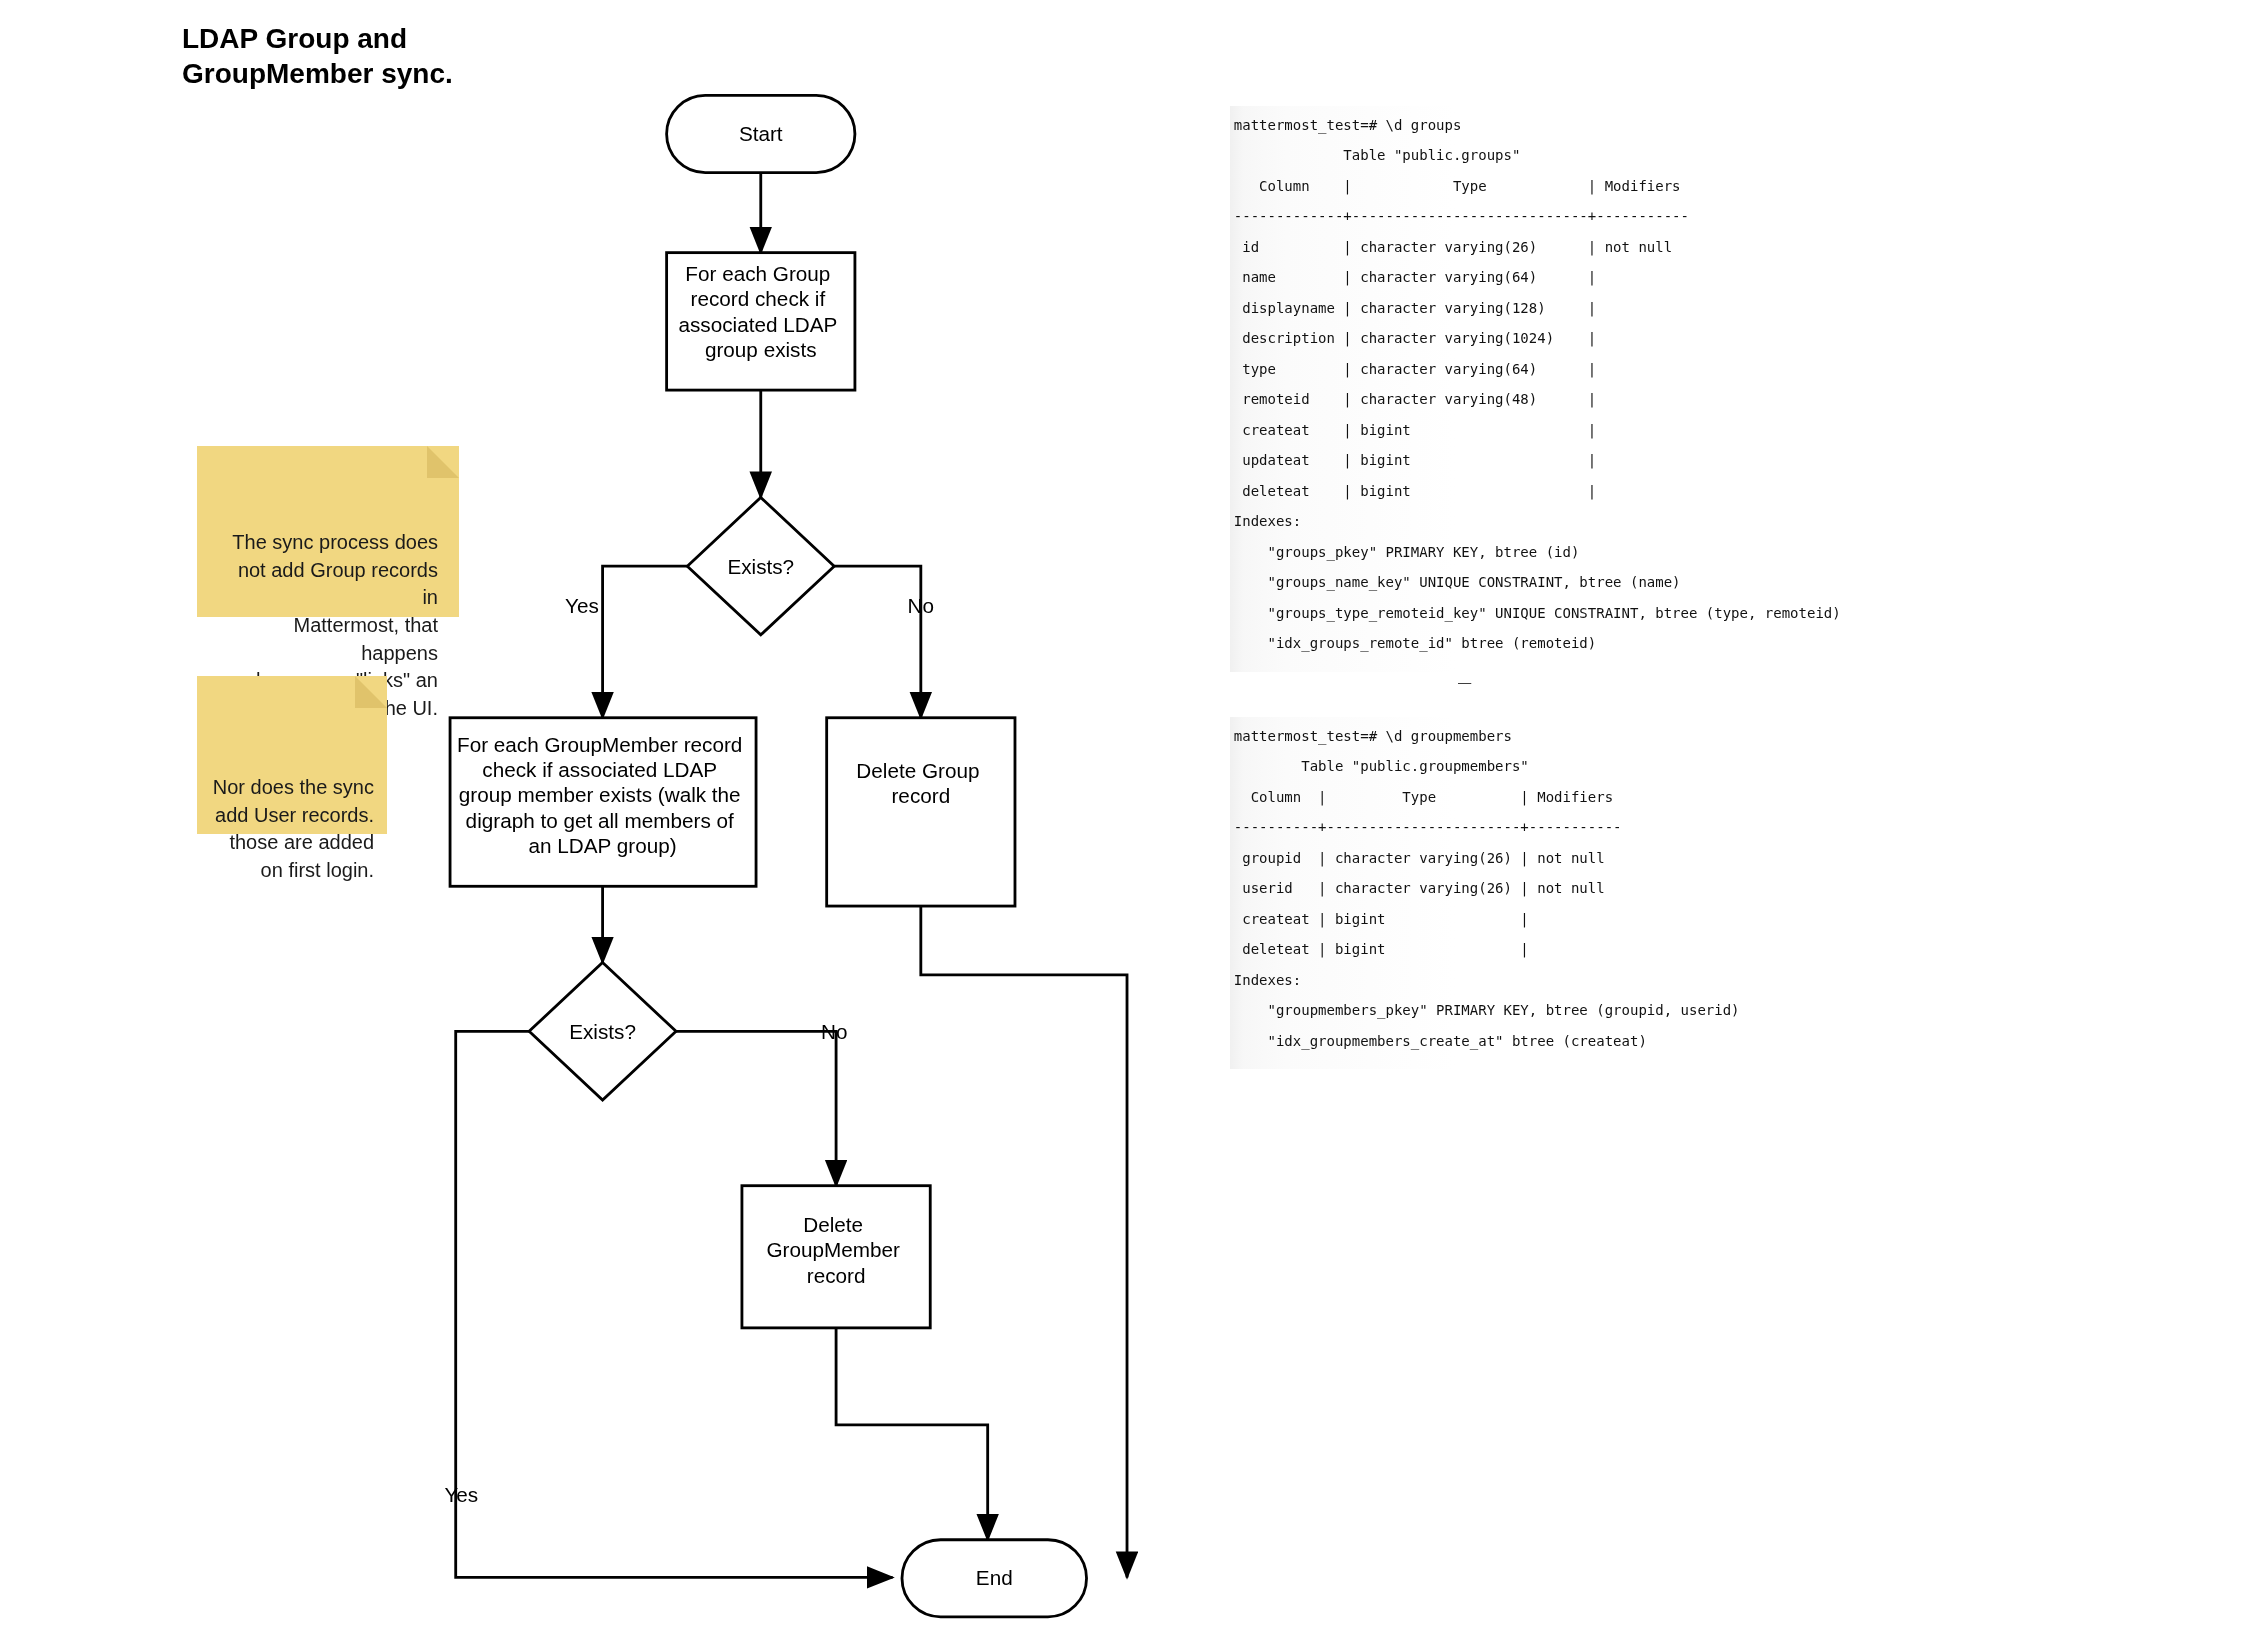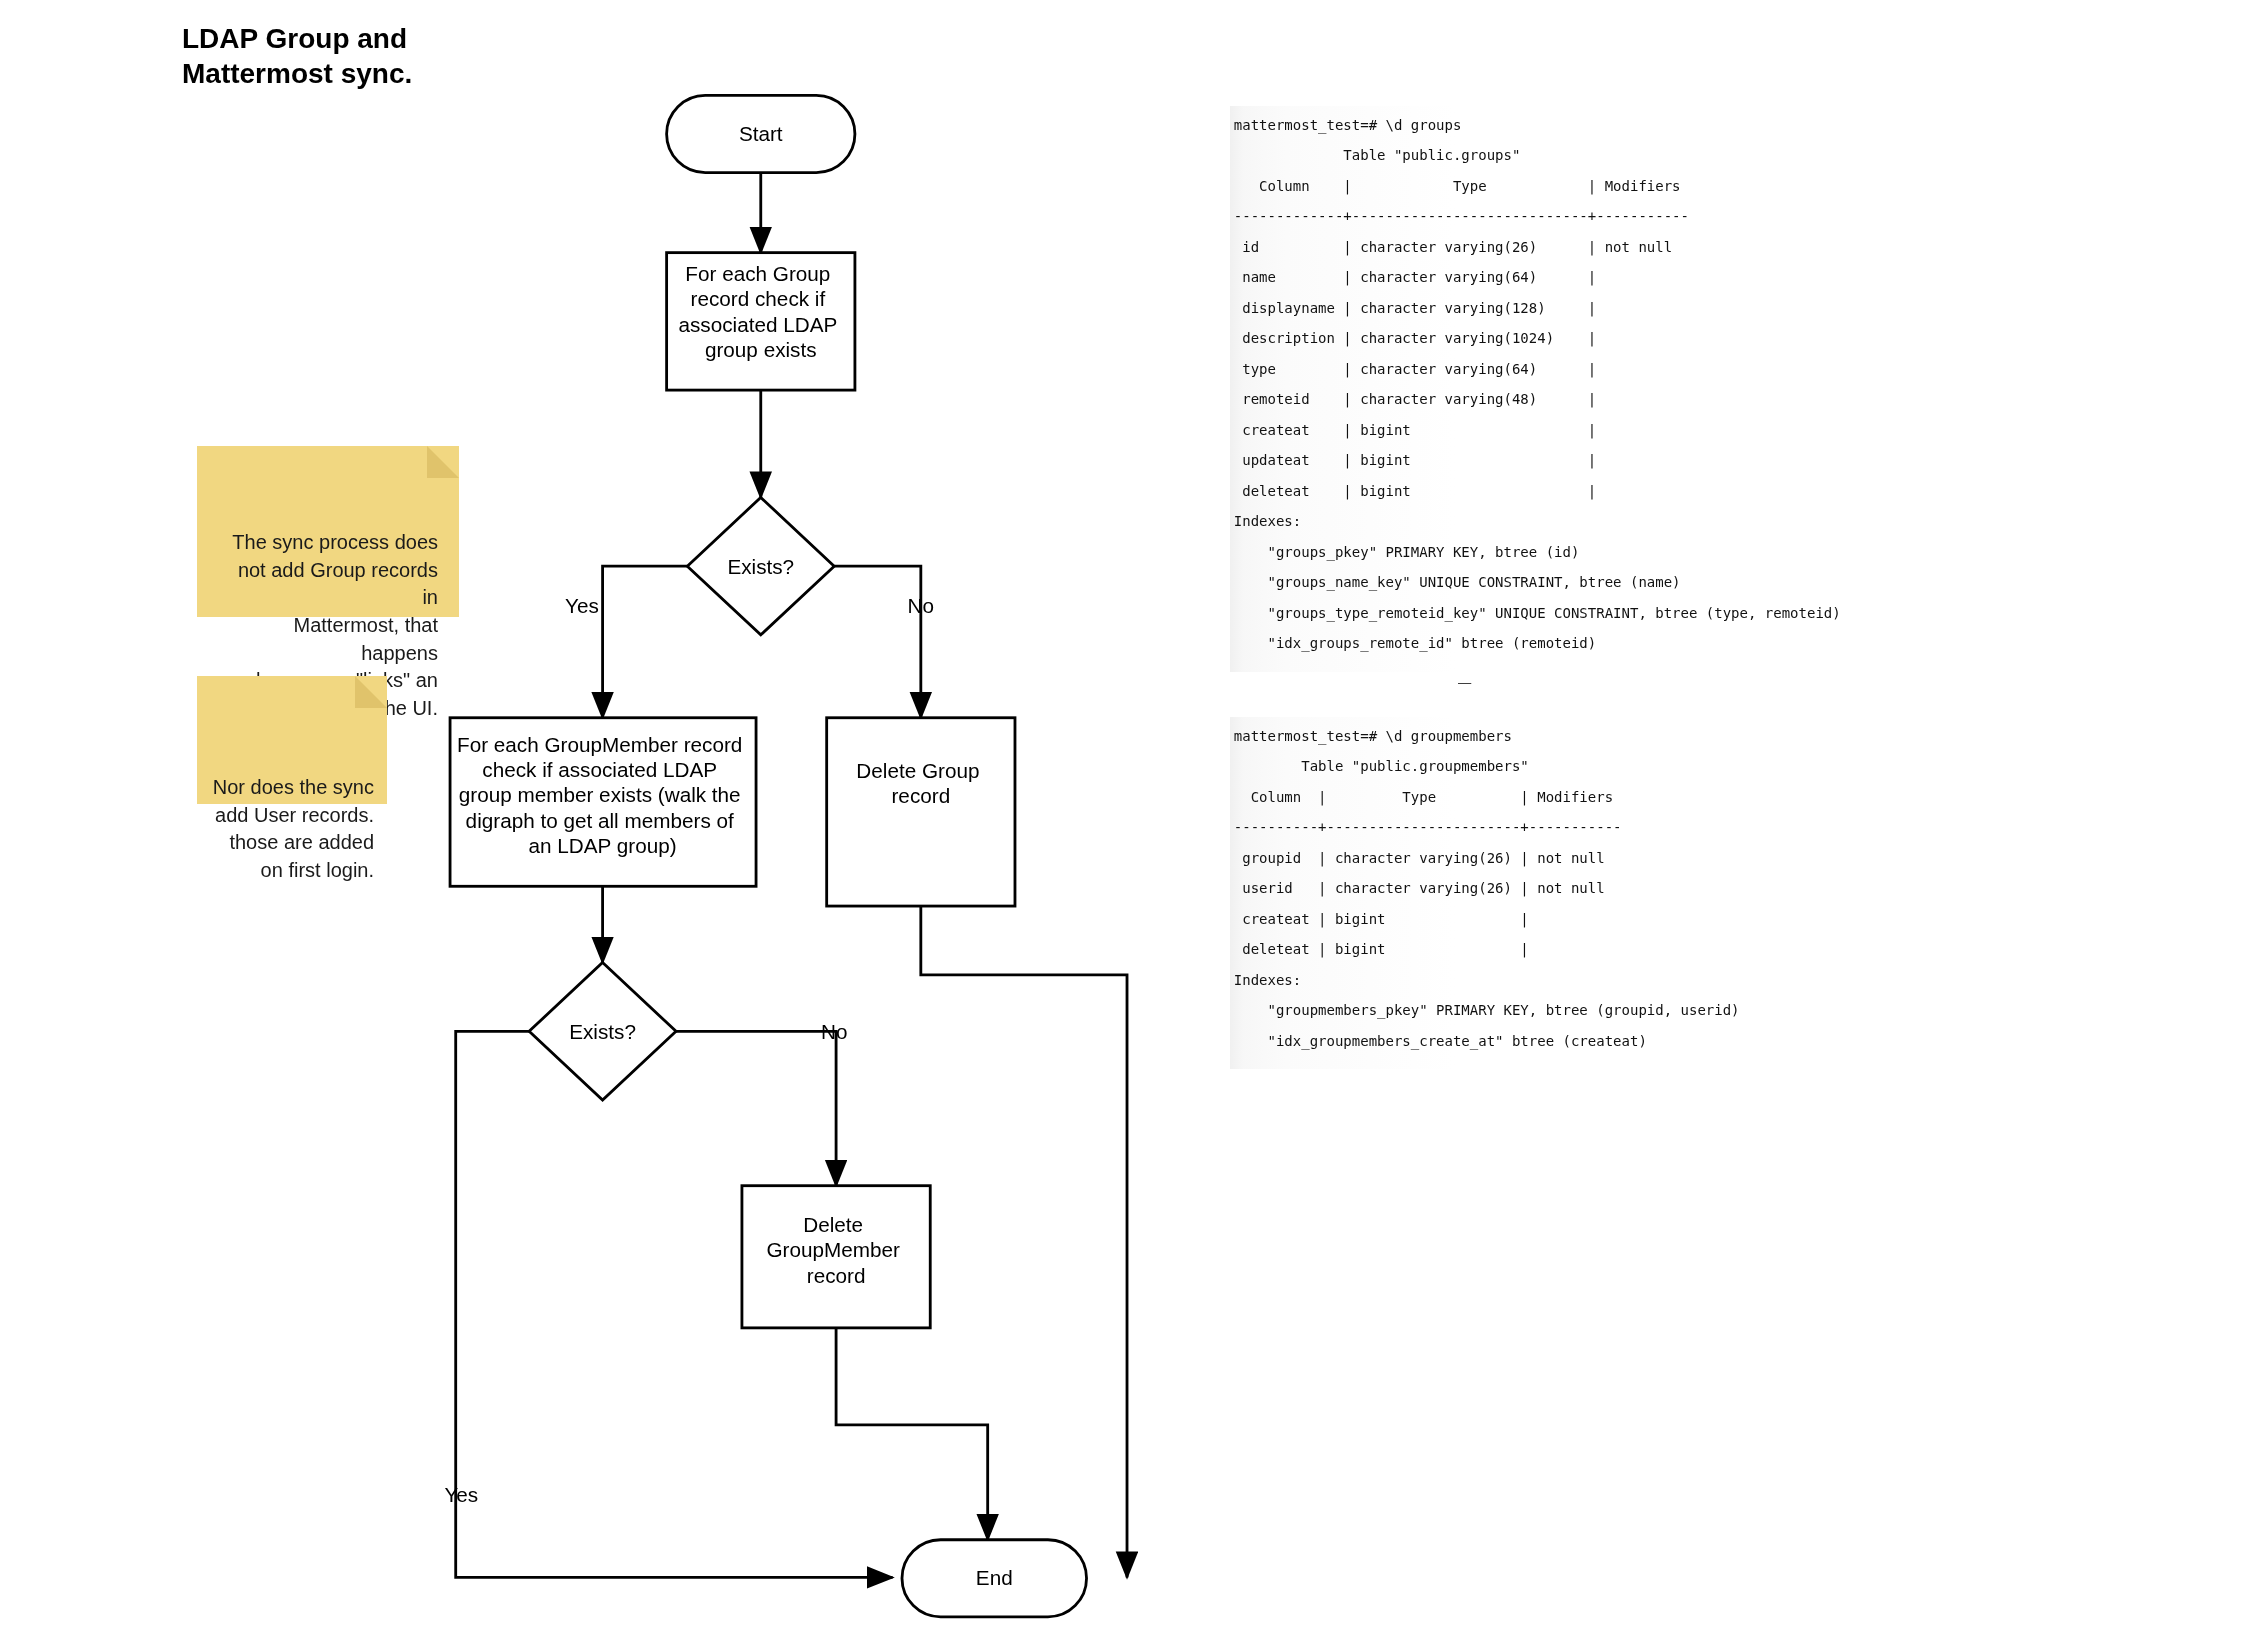--- a/index.html
+++ b/index.html
@@ -83,21 +83,21 @@
     left: 197px;
     top: 446px;
     width: 262px;
     height: 171px;
     padding: 28px 21px 0 21px;
   }
   #note-2 {
     left: 197px;
     top: 676px;
     width: 190px;
-    height: 128px;
+    height: 158px;
     padding: 43px 13px 16px 13px;
   }
 
   
   .terminal-block {
     position: absolute;
     font-family: "DejaVu Sans Mono", monospace;
     font-size: 14px;
     line-height: 30.5px;
     color: #111111;
@@ -122,21 +122,21 @@
   #terminal-groupmembers {
     left: 1230px;
     top: 717px;
     width: 791px;
   }
 </style>
 </head>
 <body>
 
 <div id="diagram-title">LDAP Group and
-Mattermost sync.</div>
+GroupMember sync.</div>
 
 <svg id="flowchart-svg" viewBox="0 0 1300 1738">
   <defs>
     <marker id="arrow" markerWidth="12" markerHeight="12" refX="9.2" refY="4" orient="auto" markerUnits="strokeWidth">
       <path d="M0,0 L0,8 L10,4 z" fill="#000000"></path>
     </marker>
   </defs>
 
   <path class="connector" d="M808,183 L808,268" marker-end="url(#arrow)"></path>
 

